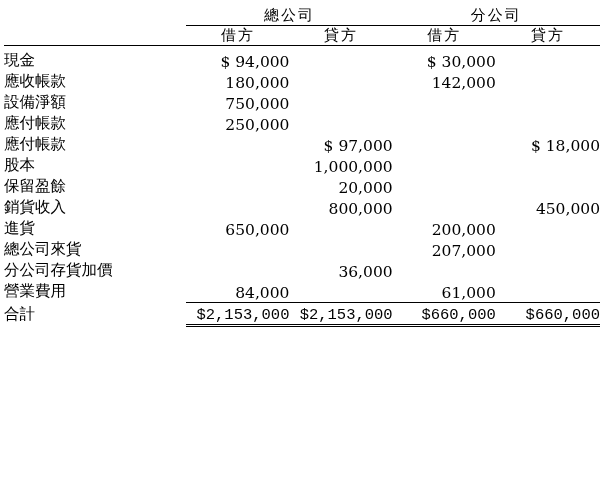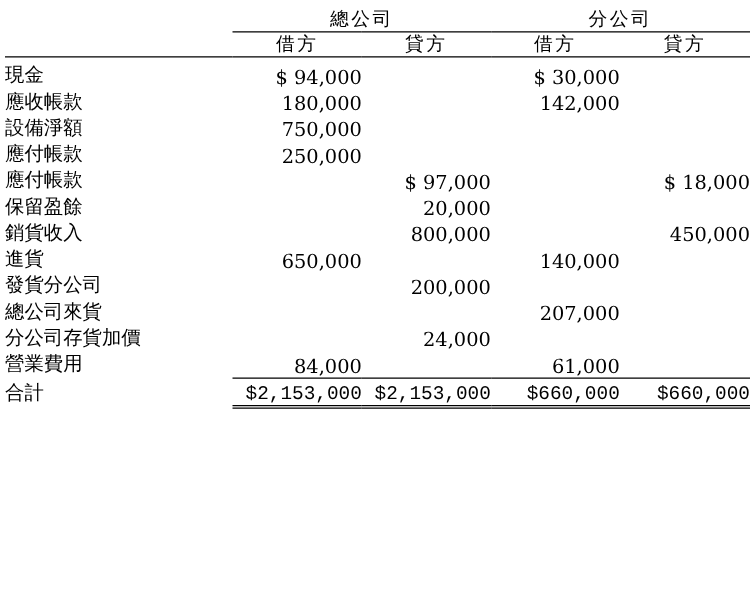--- a/index.html
+++ b/index.html
@@ -142,58 +142,58 @@
         <td class="amt"></td>
       </tr>
       <tr>
         <td class="rowlabel">應付帳款</td>
         <td class="amt"></td>
         <td class="amt">$      97,000</td>
         <td class="amt"></td>
         <td class="amt">$  18,000</td>
       </tr>
       <tr>
+        <td class="rowlabel">股本</td>
+        <td class="amt"></td>
+        <td class="amt">1,000,000</td>
+        <td class="amt"></td>
+        <td class="amt"></td>
+      </tr>
+      <tr>
         <td class="rowlabel">保留盈餘</td>
         <td class="amt"></td>
         <td class="amt">20,000</td>
         <td class="amt"></td>
         <td class="amt"></td>
       </tr>
       <tr>
         <td class="rowlabel">銷貨收入</td>
         <td class="amt"></td>
         <td class="amt">800,000</td>
         <td class="amt"></td>
         <td class="amt">450,000</td>
       </tr>
       <tr>
         <td class="rowlabel">進貨</td>
         <td class="amt">650,000</td>
         <td class="amt"></td>
-        <td class="amt">140,000</td>
-        <td class="amt"></td>
-      </tr>
-      <tr>
-        <td class="rowlabel">發貨分公司</td>
-        <td class="amt"></td>
         <td class="amt">200,000</td>
         <td class="amt"></td>
-        <td class="amt"></td>
       </tr>
       <tr>
         <td class="rowlabel">總公司來貨</td>
         <td class="amt"></td>
         <td class="amt"></td>
         <td class="amt">207,000</td>
         <td class="amt"></td>
       </tr>
       <tr>
         <td class="rowlabel">分公司存貨加價</td>
         <td class="amt"></td>
-        <td class="amt">24,000</td>
+        <td class="amt">36,000</td>
         <td class="amt"></td>
         <td class="amt"></td>
       </tr>
       <tr class="pretotal">
         <td class="rowlabel">營業費用</td>
         <td class="amt">84,000</td>
         <td class="amt"></td>
         <td class="amt">61,000</td>
         <td class="amt"></td>
       </tr>

